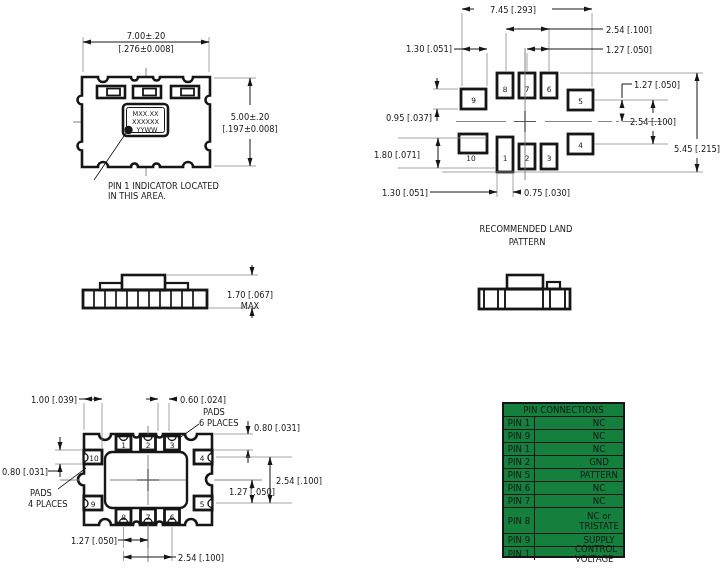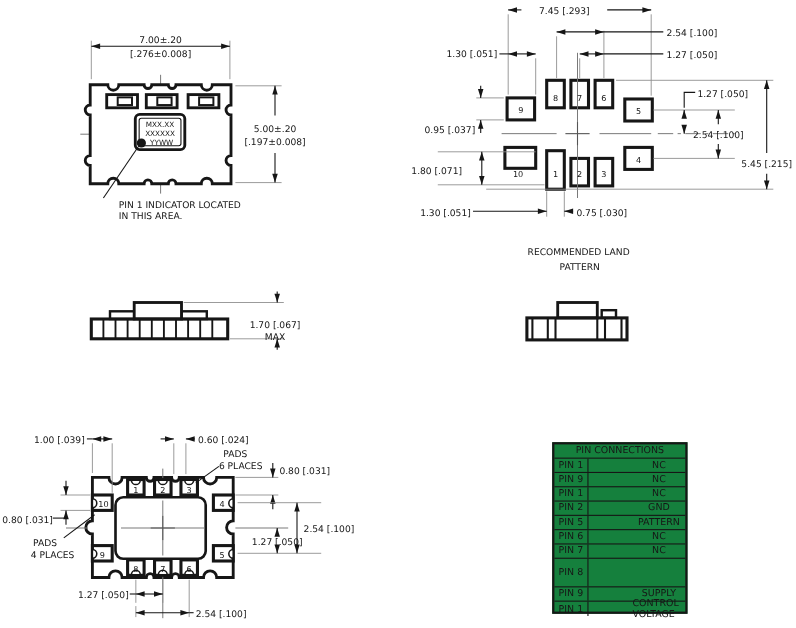--- a/index.html
+++ b/index.html
@@ -377,20 +377,24 @@
     <div class="row">
         <div class="c1">PIN 6</div>
         <div class="c2">NC</div>
       </div>
     <div class="row">
         <div class="c1">PIN 7</div>
         <div class="c2">NC</div>
       </div>
     <div class="row tall">
       <div class="c1">PIN 8</div>
+      <div class="c2">
+        <span>NC or</span>
+        <span>TRISTATE</span>
+      </div>
     </div>
     <div class="row">
         <div class="c1">PIN 9</div>
         <div class="c2">SUPPLY</div>
       </div>
     <div class="row">
         <div class="c1">PIN 1</div>
         <div class="c2">CONTROL VOLTAGE</div>
       </div>
   </div>

